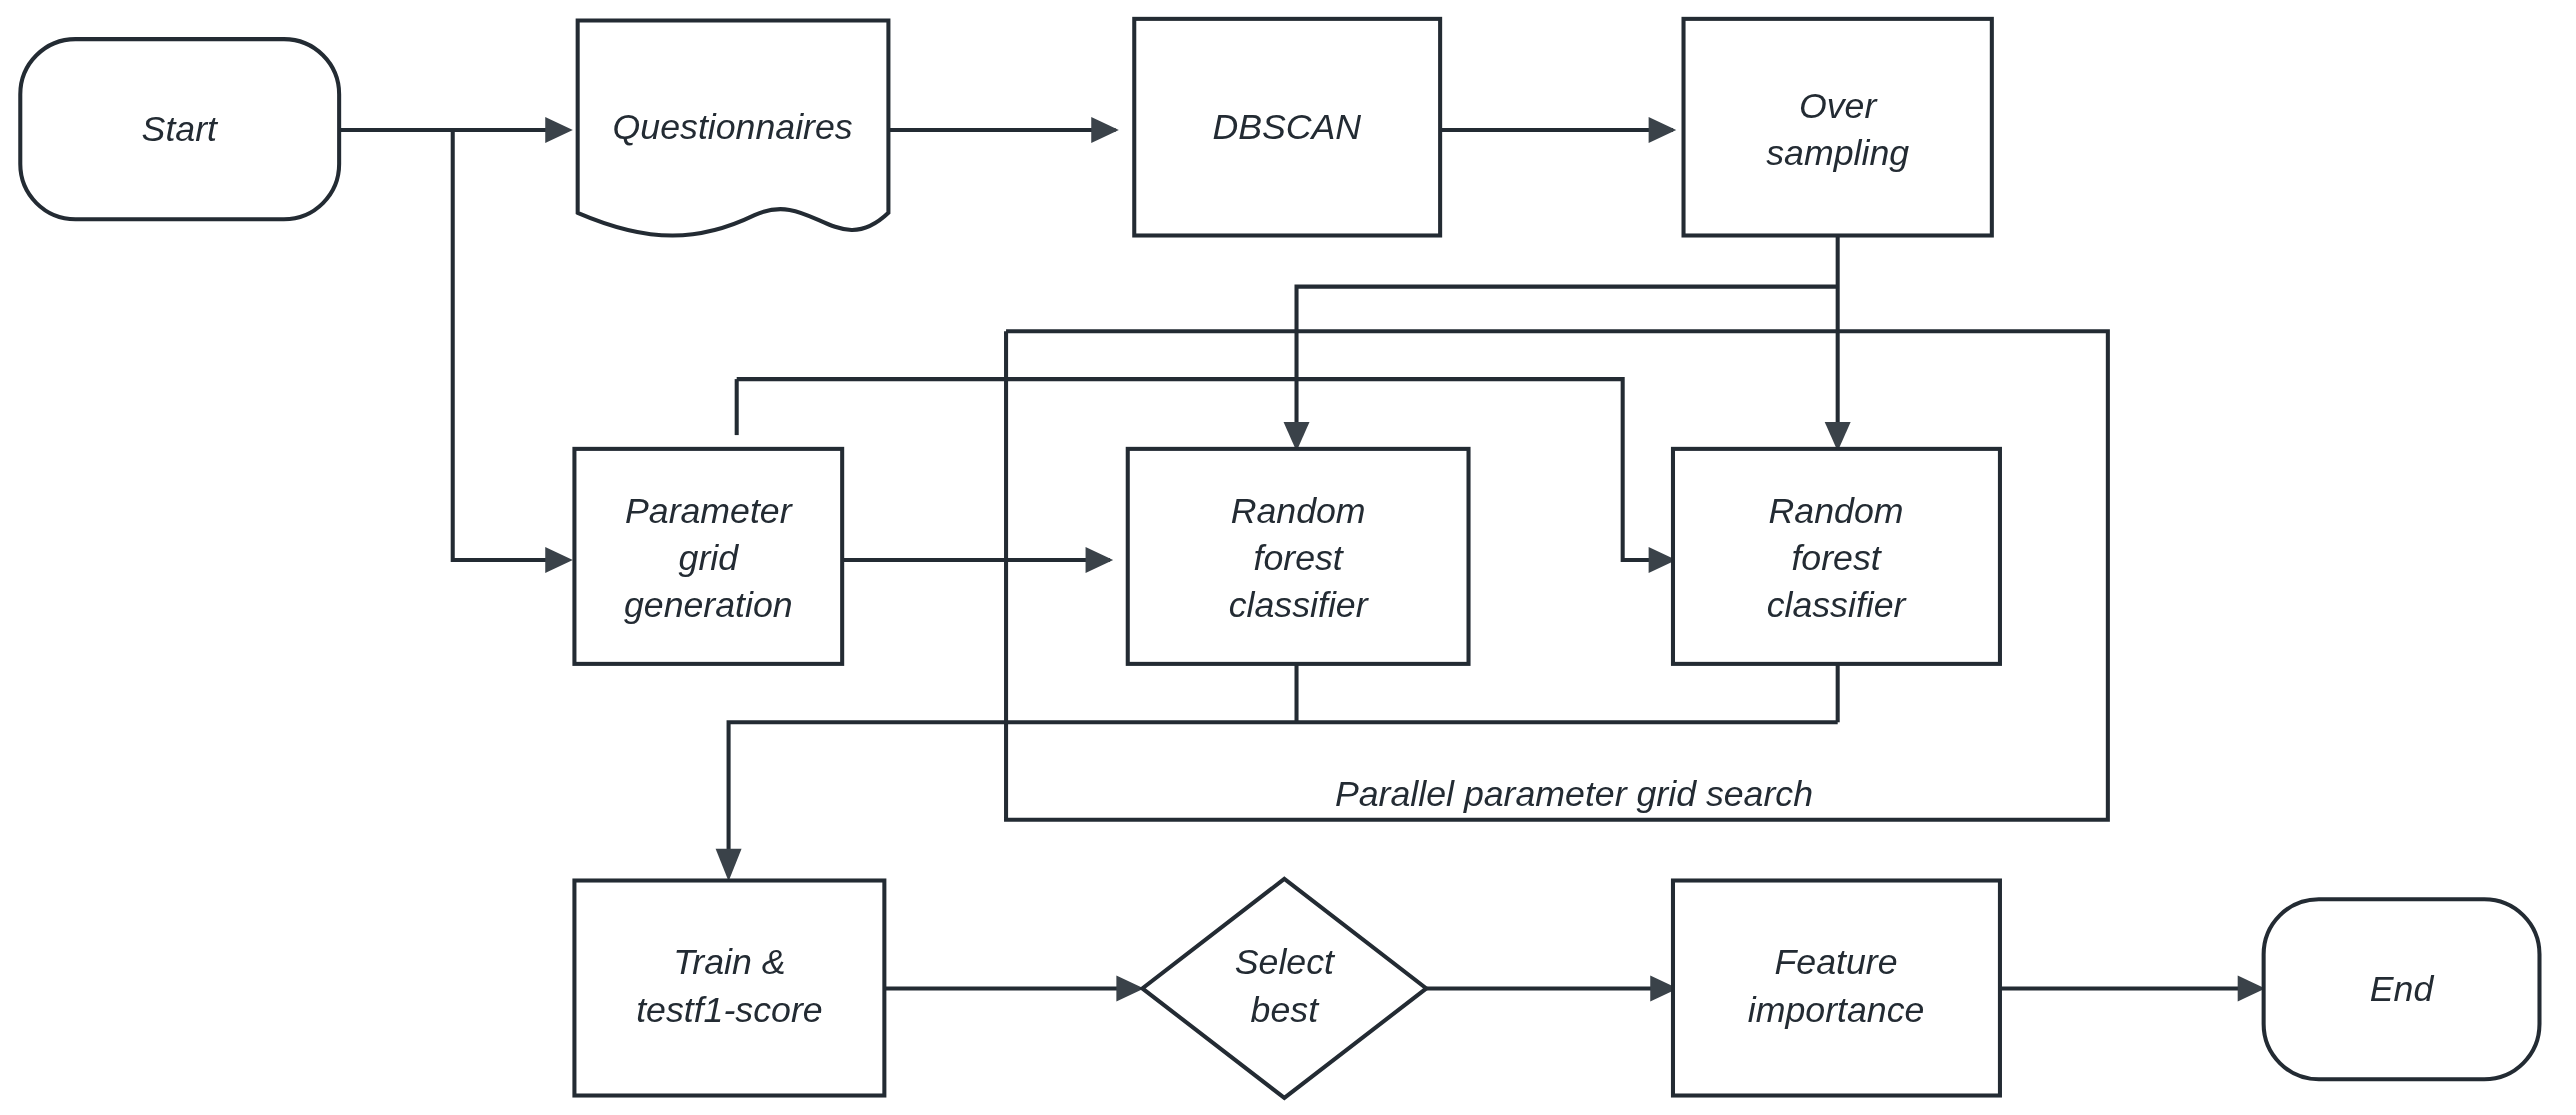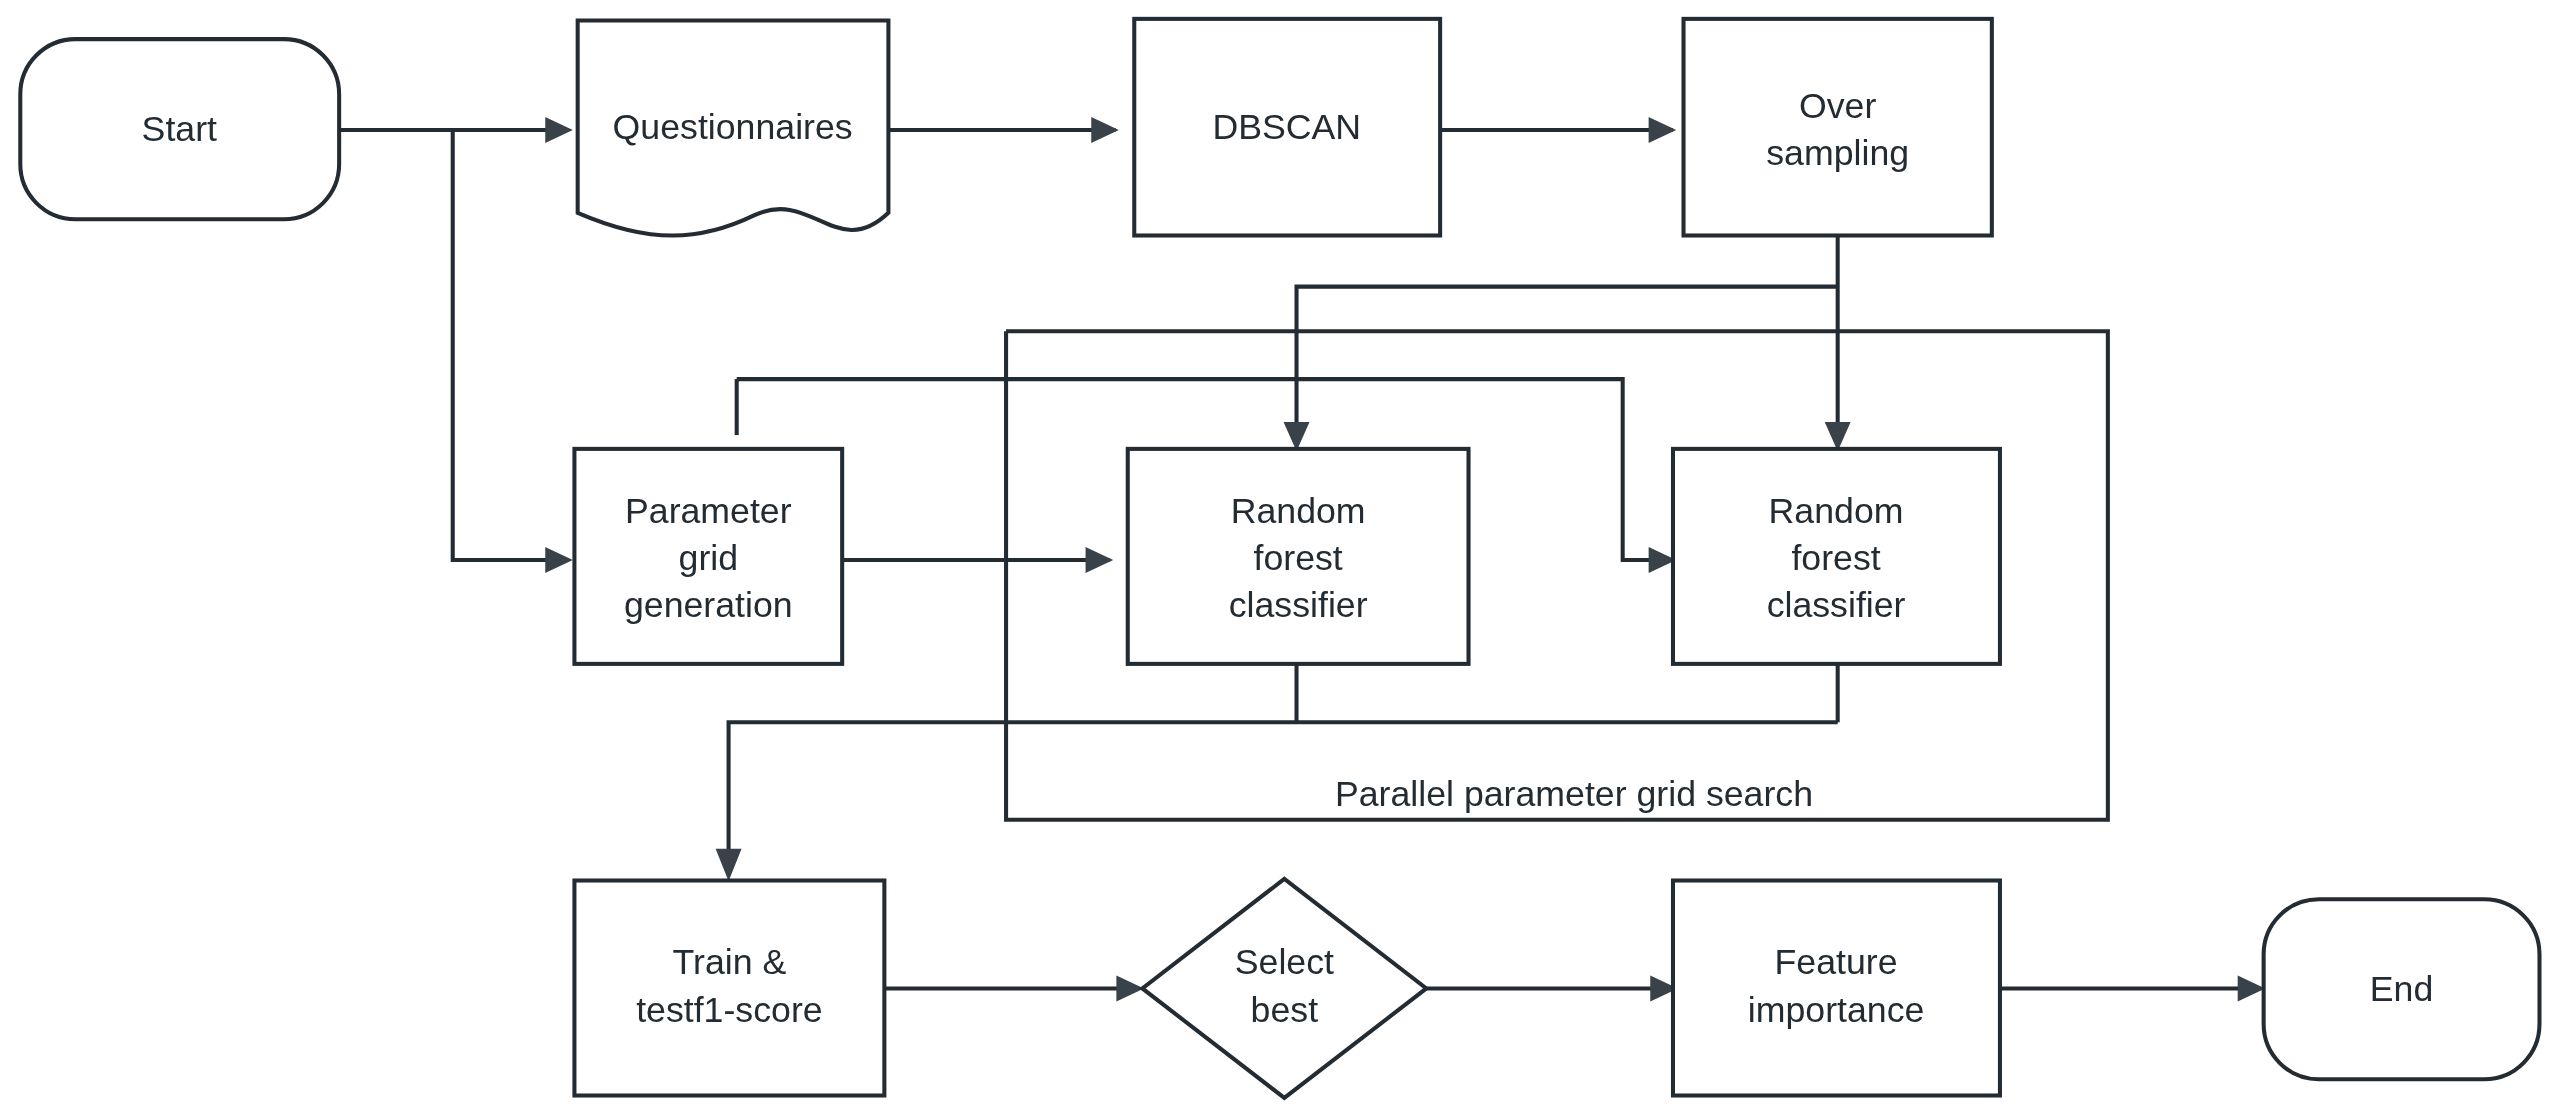--- a/index.html
+++ b/index.html
@@ -6,20 +6,21 @@
     margin: 0;
     padding: 0;
     background: #ffffff;
   }
   #canvas {
     position: relative;
     width: 2576px;
     height: 1116px;
     background: #ffffff;
     font-family: "Liberation Sans", sans-serif;
+    font-style: italic;
   }
   svg.flow {
     position: absolute;
     top: 0;
     left: 0;
     width: 2576px;
     height: 1116px;
     display: block;
   }
   .shape {

